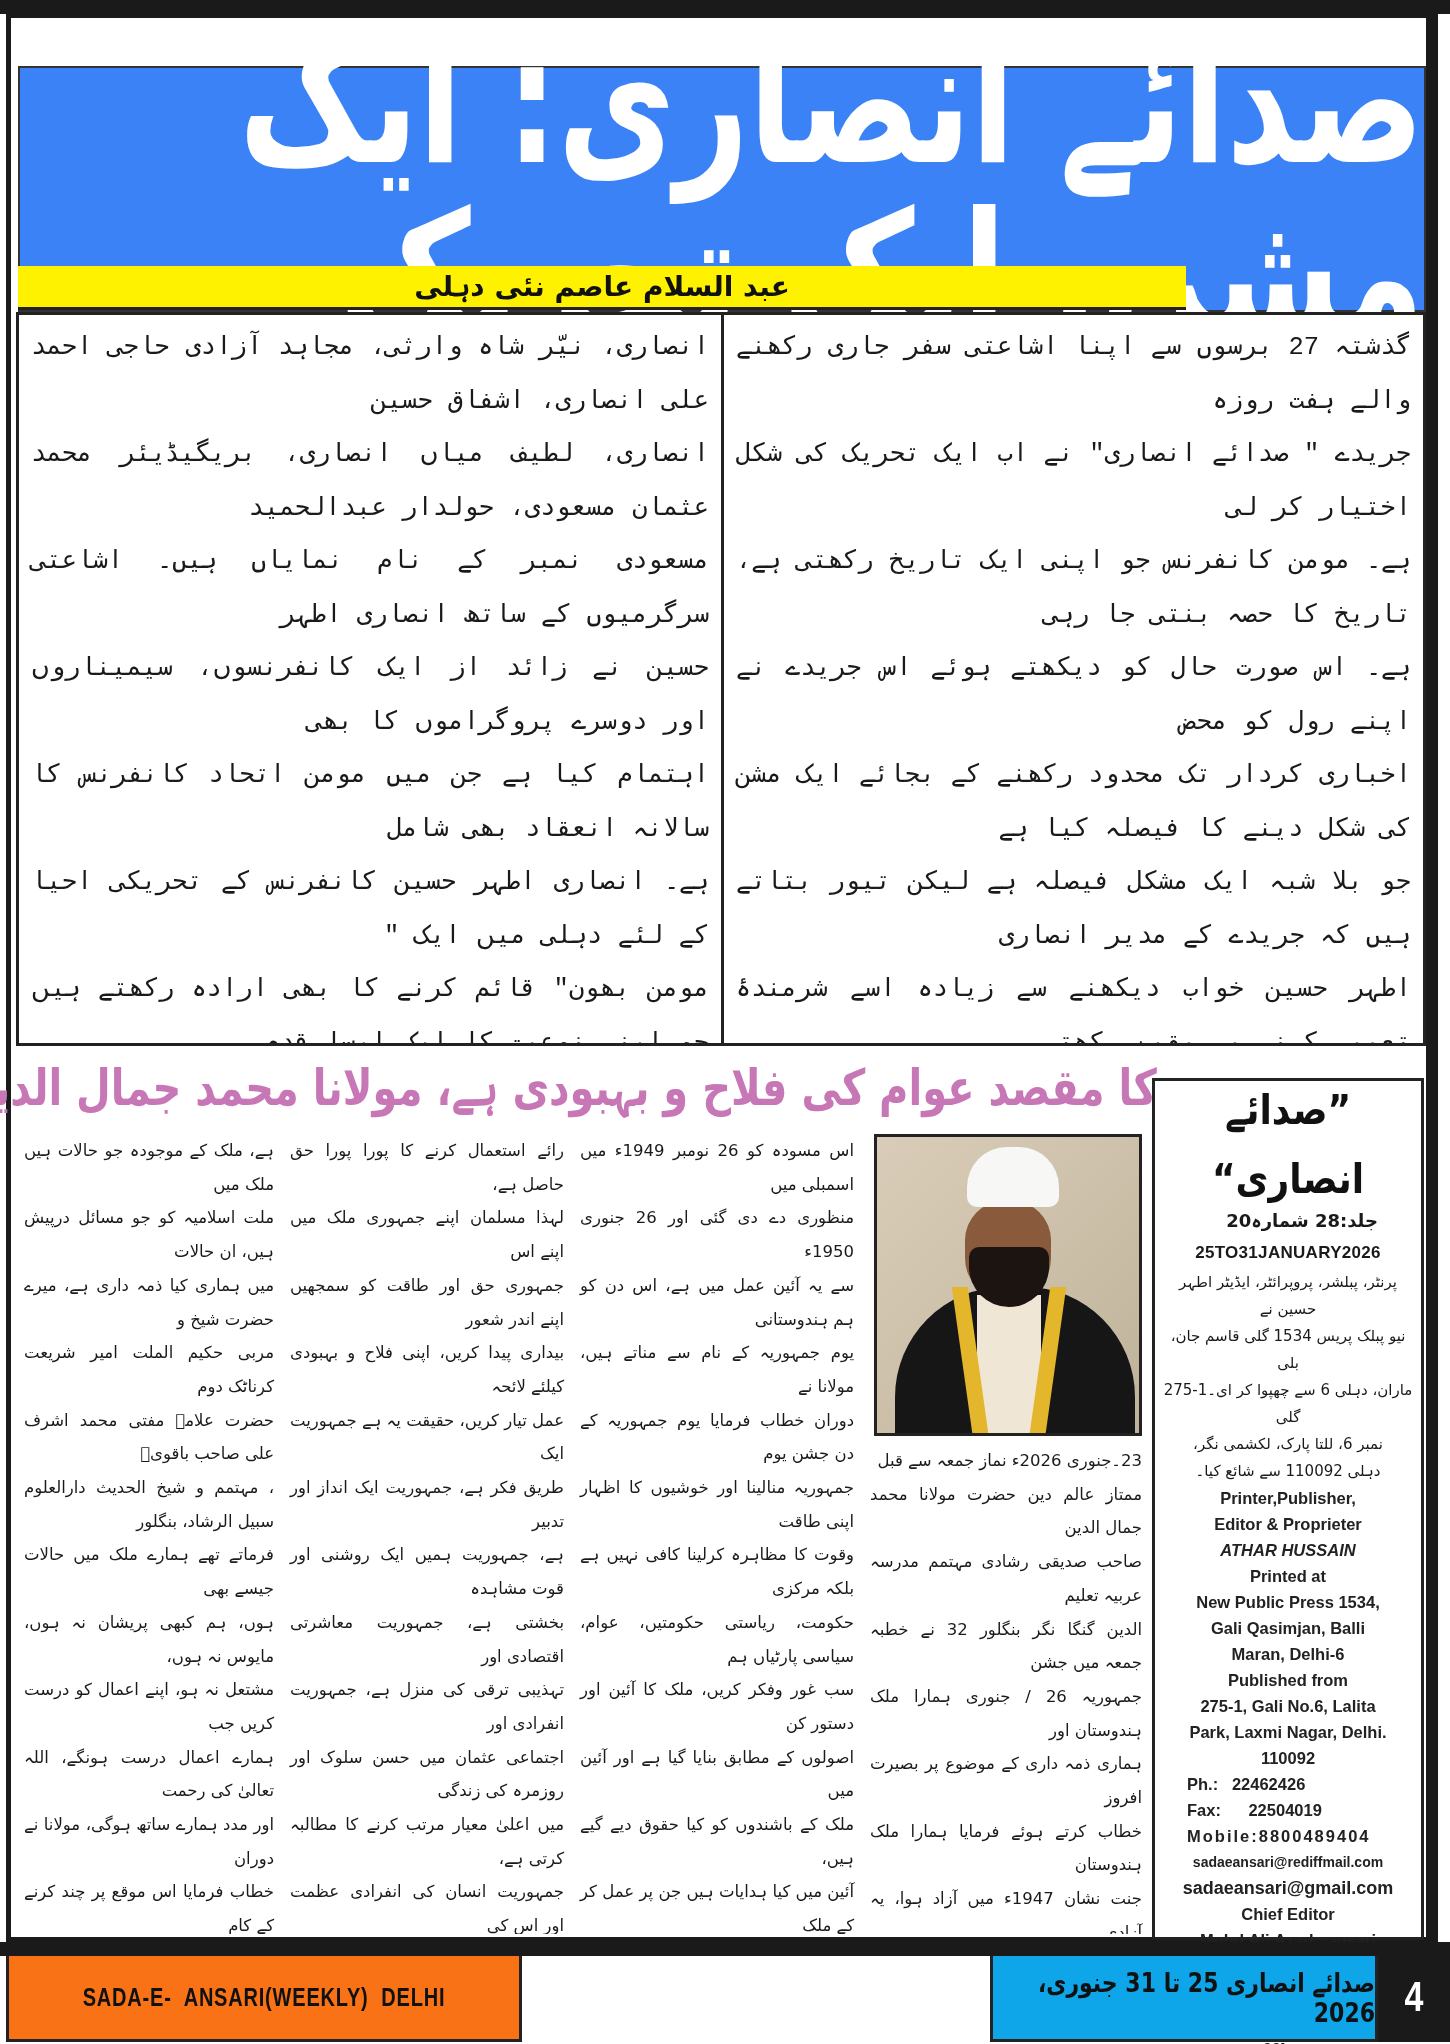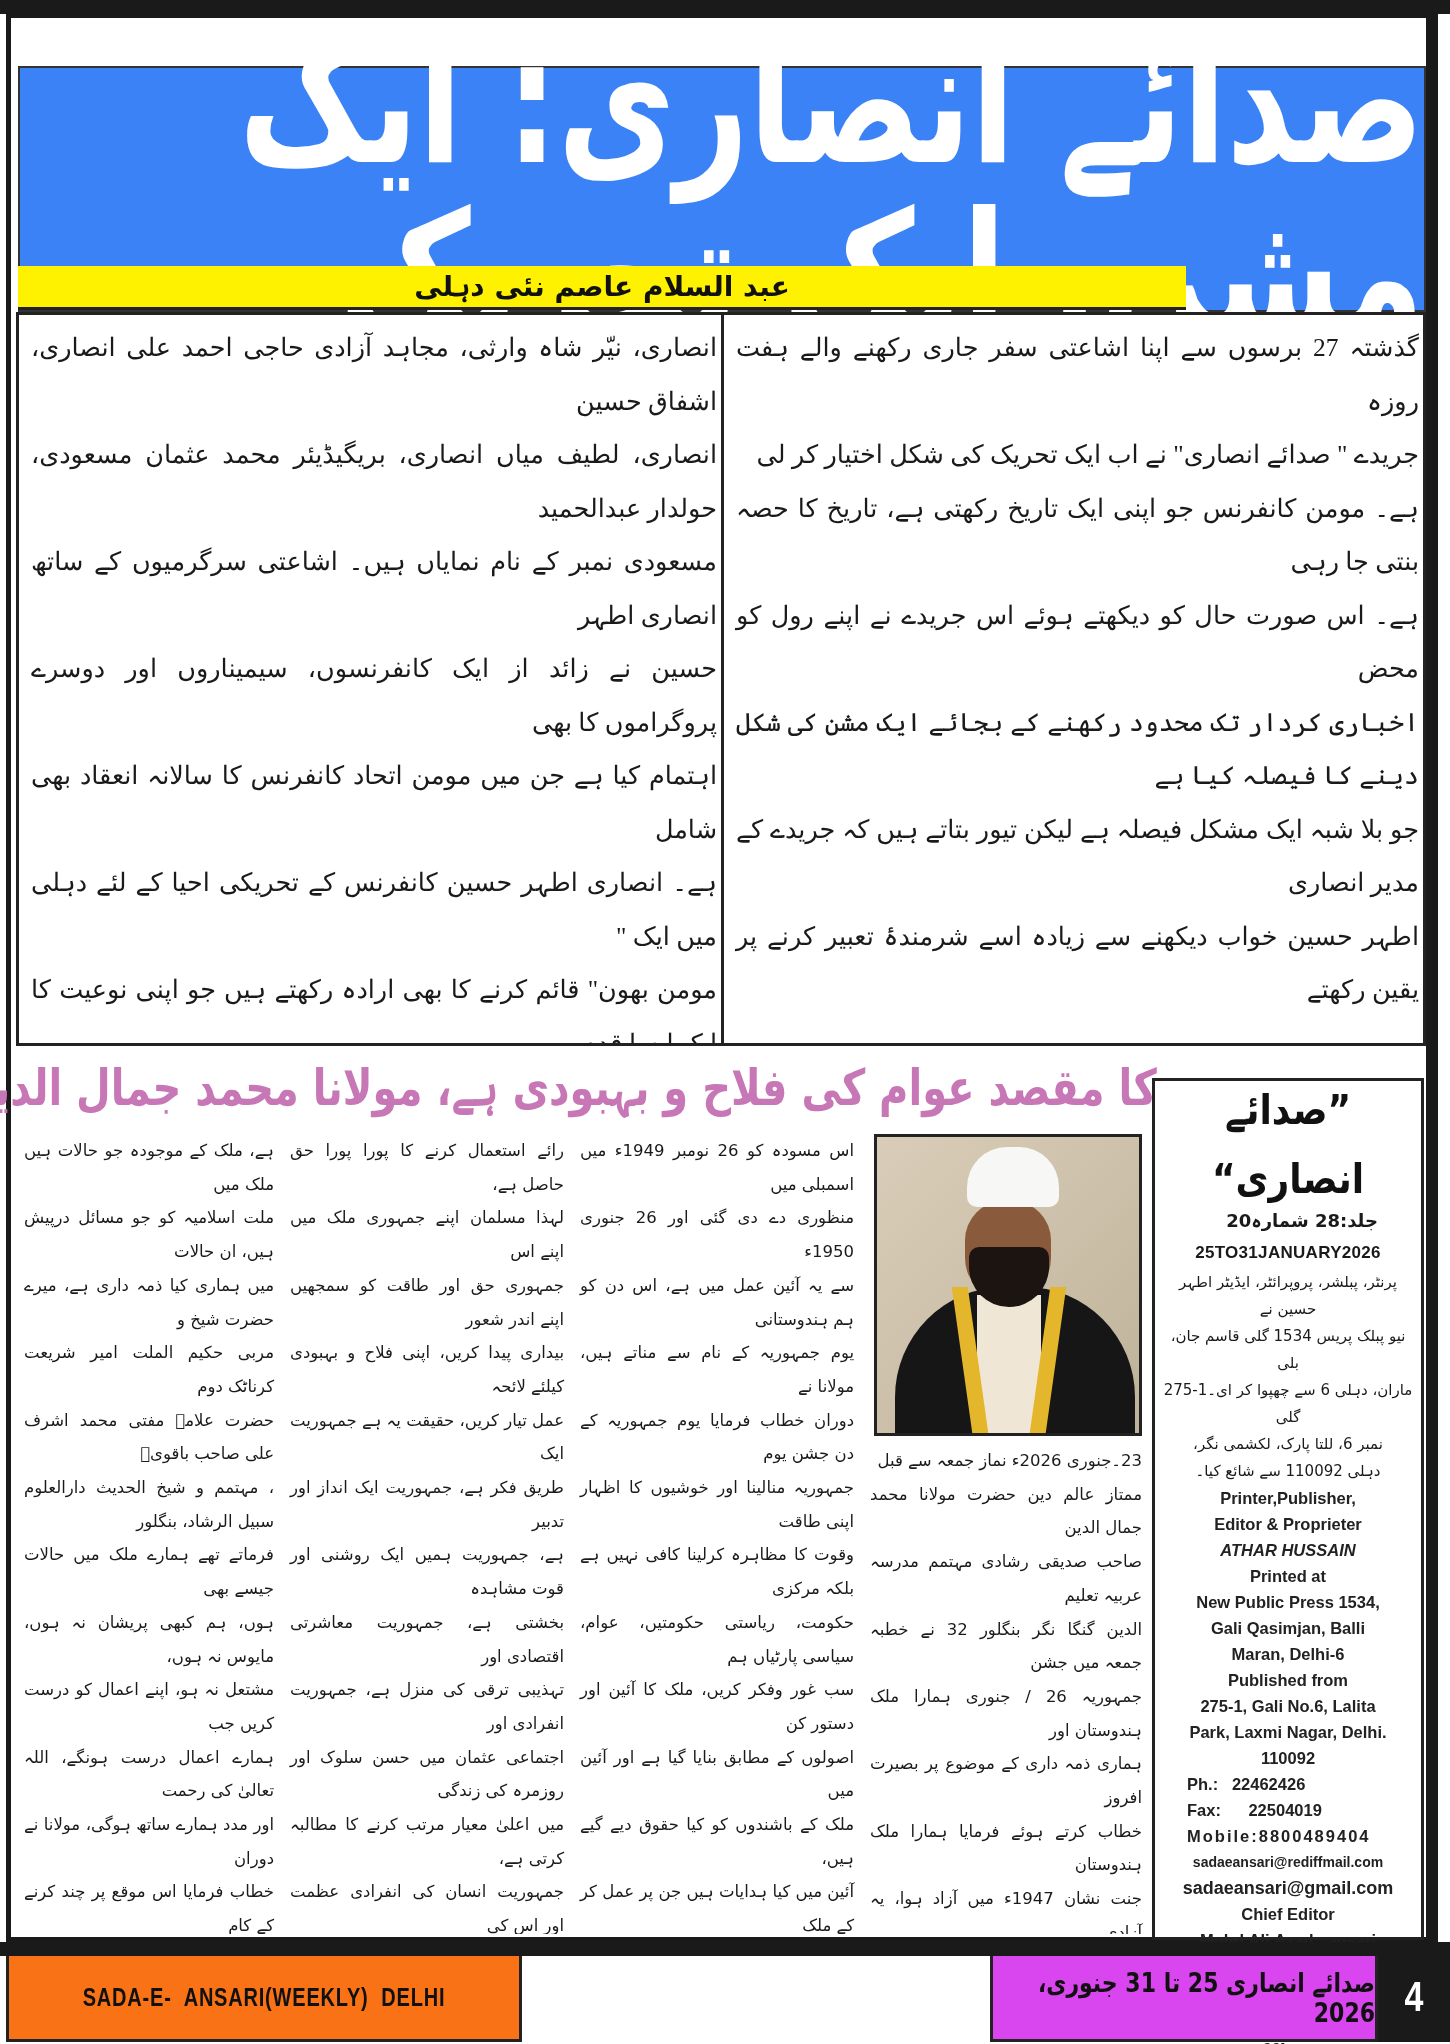--- a/index.html
+++ b/index.html
@@ -33,22 +33,22 @@
       direction: rtl; font-family: "DejaVu Sans", sans-serif; font-weight: bold; font-size: 28px; color: #111;
     }
 
     
     .top-article {
       position: absolute; left: 16px; top: 312px; width: 1410px; height: 734px;
       border: 3px solid #222; display: flex; flex-direction: row-reverse;
     }
     .top-col {
       direction: rtl; text-align: justify; text-align-last: right;
-      font-family: Liberation Serif, serif; font-size: 25.5px; line-height: 53.5px;
-      padding: 6px 4px 0 12px; overflow: hidden;
+      font-family: Liberation Mono, monospace; font-size: 25.5px; line-height: 53.5px;
+      padding: 6px 12px 0 12px; overflow: hidden;
     }
     .top-col.right { width: 705px; border-left: 3px solid #222; }
     .top-col.left { width: 705px; }
     .top-col p { margin: 0; }
 
     
     .lower-article {
       position: absolute; left: 16px; top: 1048px; width: 1134px; height: 890px;
     }
     .lower-headline {
@@ -121,21 +121,21 @@
       border: 3px solid #222; border-top: none; display: flex; align-items: center; justify-content: center;
       background: #f97316;
     }
     .footer-left-text {
       font-family: "Liberation Sans", sans-serif; font-weight: bold; font-size: 20px;
       letter-spacing: 0.8px; transform: scaleY(1.25); color: #111; white-space: pre;
     }
     .footer-right {
       position: absolute; left: 990px; top: 14px; width: 388px; height: 86px;
       border: 3px solid #222; border-top: none; display: flex; align-items: center; justify-content: center;
-      background: #d946ef;
+      background: #0ea5e9;
     }
     .footer-right-text {
       direction: rtl; font-family: "DejaVu Sans", sans-serif; font-weight: bold; font-size: 22px;
       color: #111; transform: scaleY(1.2);
     }
     .footer-page {
       position: absolute; left: 1378px; top: 0; width: 72px; height: 100px; background: #1a1a1a;
       display: flex; align-items: center; justify-content: center;
     }
     .footer-page-num {

